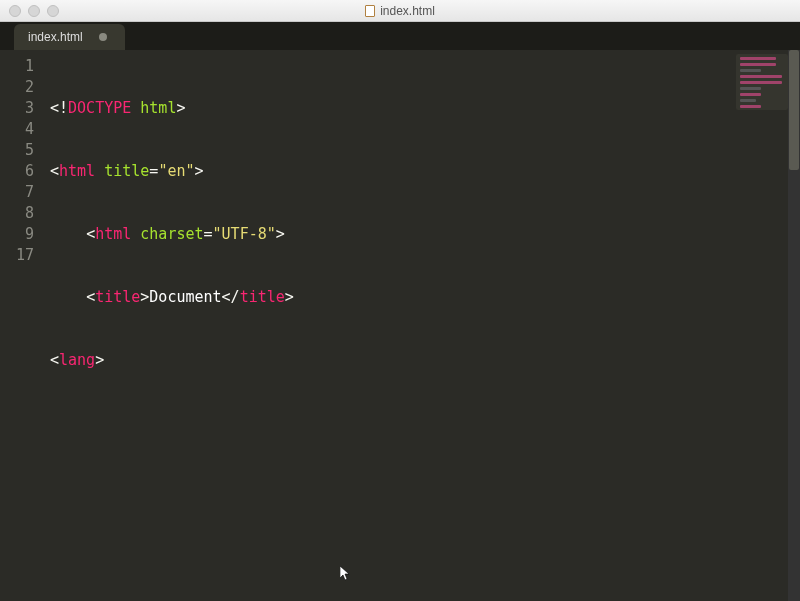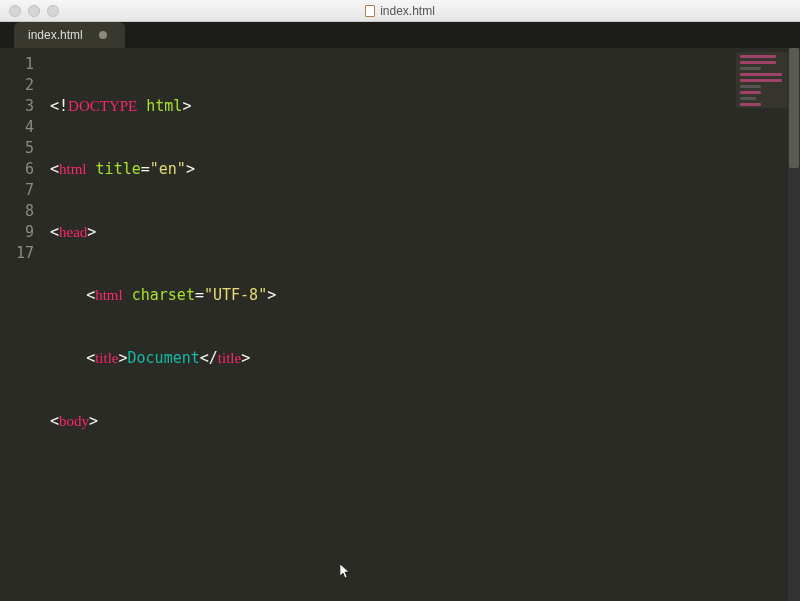--- a/index.html
+++ b/index.html
@@ -20,24 +20,24 @@
   .tab .dirty { width:8px; height:8px; border-radius:50%; background:#8a8a80; margin-left:16px; }
 
   .editor { flex:1; display:flex; position:relative; background:#2b2b26; font-family:Menlo,Consolas,monospace; font-size:15px; line-height:21px; }
   .gutter { width:44px; text-align:right; color:#8a8a82; padding:6px 10px 0 0; user-select:none; }
   .gutter div { height:21px; }
   .code { flex:1; padding:6px 0 0 6px; color:#f8f8f2; white-space:pre; }
   .code .row { height:21px; }
 
   
   .pun  { color:#f8f8f2; }
-  .tag  { color:#f92672;font-family:Liberation Serif, serif; }
+  .tag  { color:#f92672; }
   .attr { color:#a6e22e; }
   .str  { color:#e6db74; }
-  .txt  { color:#14b8a6; }
+  .txt  { color:#ffffff; }
 
   
   .minimap { position:absolute; top:4px; right:12px; width:52px; height:56px; background:#35352e; border-radius:2px; overflow:hidden; }
   .minimap .ln { height:3px; margin:3px 4px; background:#555; border-radius:1px; }
   .minimap .ln.hl { background:#a0436a; } .minimap .ln.w70{width:70%;}
   .minimap .ln.w40{width:40%;} .minimap .ln.w80{width:80%;}
   .minimap .ln.w30{width:30%;}
 
   
   .vscroll { position:absolute; top:0; right:0; bottom:0; width:12px; background:#333; }
@@ -82,24 +82,23 @@
       <div>6</div>
       <div>7</div>
       <div>8</div>
       <div>9</div>
       <div>17</div>
     </div>
 
     <div class="code">
       <div class="row"><span class="pun">&lt;!</span><span class="tag">DOCTYPE</span><span> </span><span class="attr">html</span><span class="pun">&gt;</span></div>
       <div class="row"><span class="pun">&lt;</span><span class="tag">html</span><span> </span><span class="attr">title</span><span class="pun">=</span><span class="str">"en"</span><span class="pun">&gt;</span></div>
-      <div class="row"><span class="pun">&lt;</span><span class="tag">head</span><span class="pun">&gt;</span></div>
       <div class="row"><span>    </span><span class="pun">&lt;</span><span class="tag">html</span><span> </span><span class="attr">charset</span><span class="pun">=</span><span class="str">"UTF-8"</span><span class="pun">&gt;</span></div>
       <div class="row"><span>    </span><span class="pun">&lt;</span><span class="tag">title</span><span class="pun">&gt;</span><span class="txt">Document</span><span class="pun">&lt;/</span><span class="tag">title</span><span class="pun">&gt;</span></div>
-      <div class="row"><span class="pun">&lt;</span><span class="tag">body</span><span class="pun">&gt;</span></div>
+      <div class="row"><span class="pun">&lt;</span><span class="tag">lang</span><span class="pun">&gt;</span></div>
       <div class="row"><span>    </span></div>
       <div class="row"></div>
       
     </div>
 
     <div class="minimap">
       <div class="ln hl w70"></div>
         <div class="ln hl w70"></div>
         <div class="ln w40"></div>
       <div class="ln hl w80"></div>

